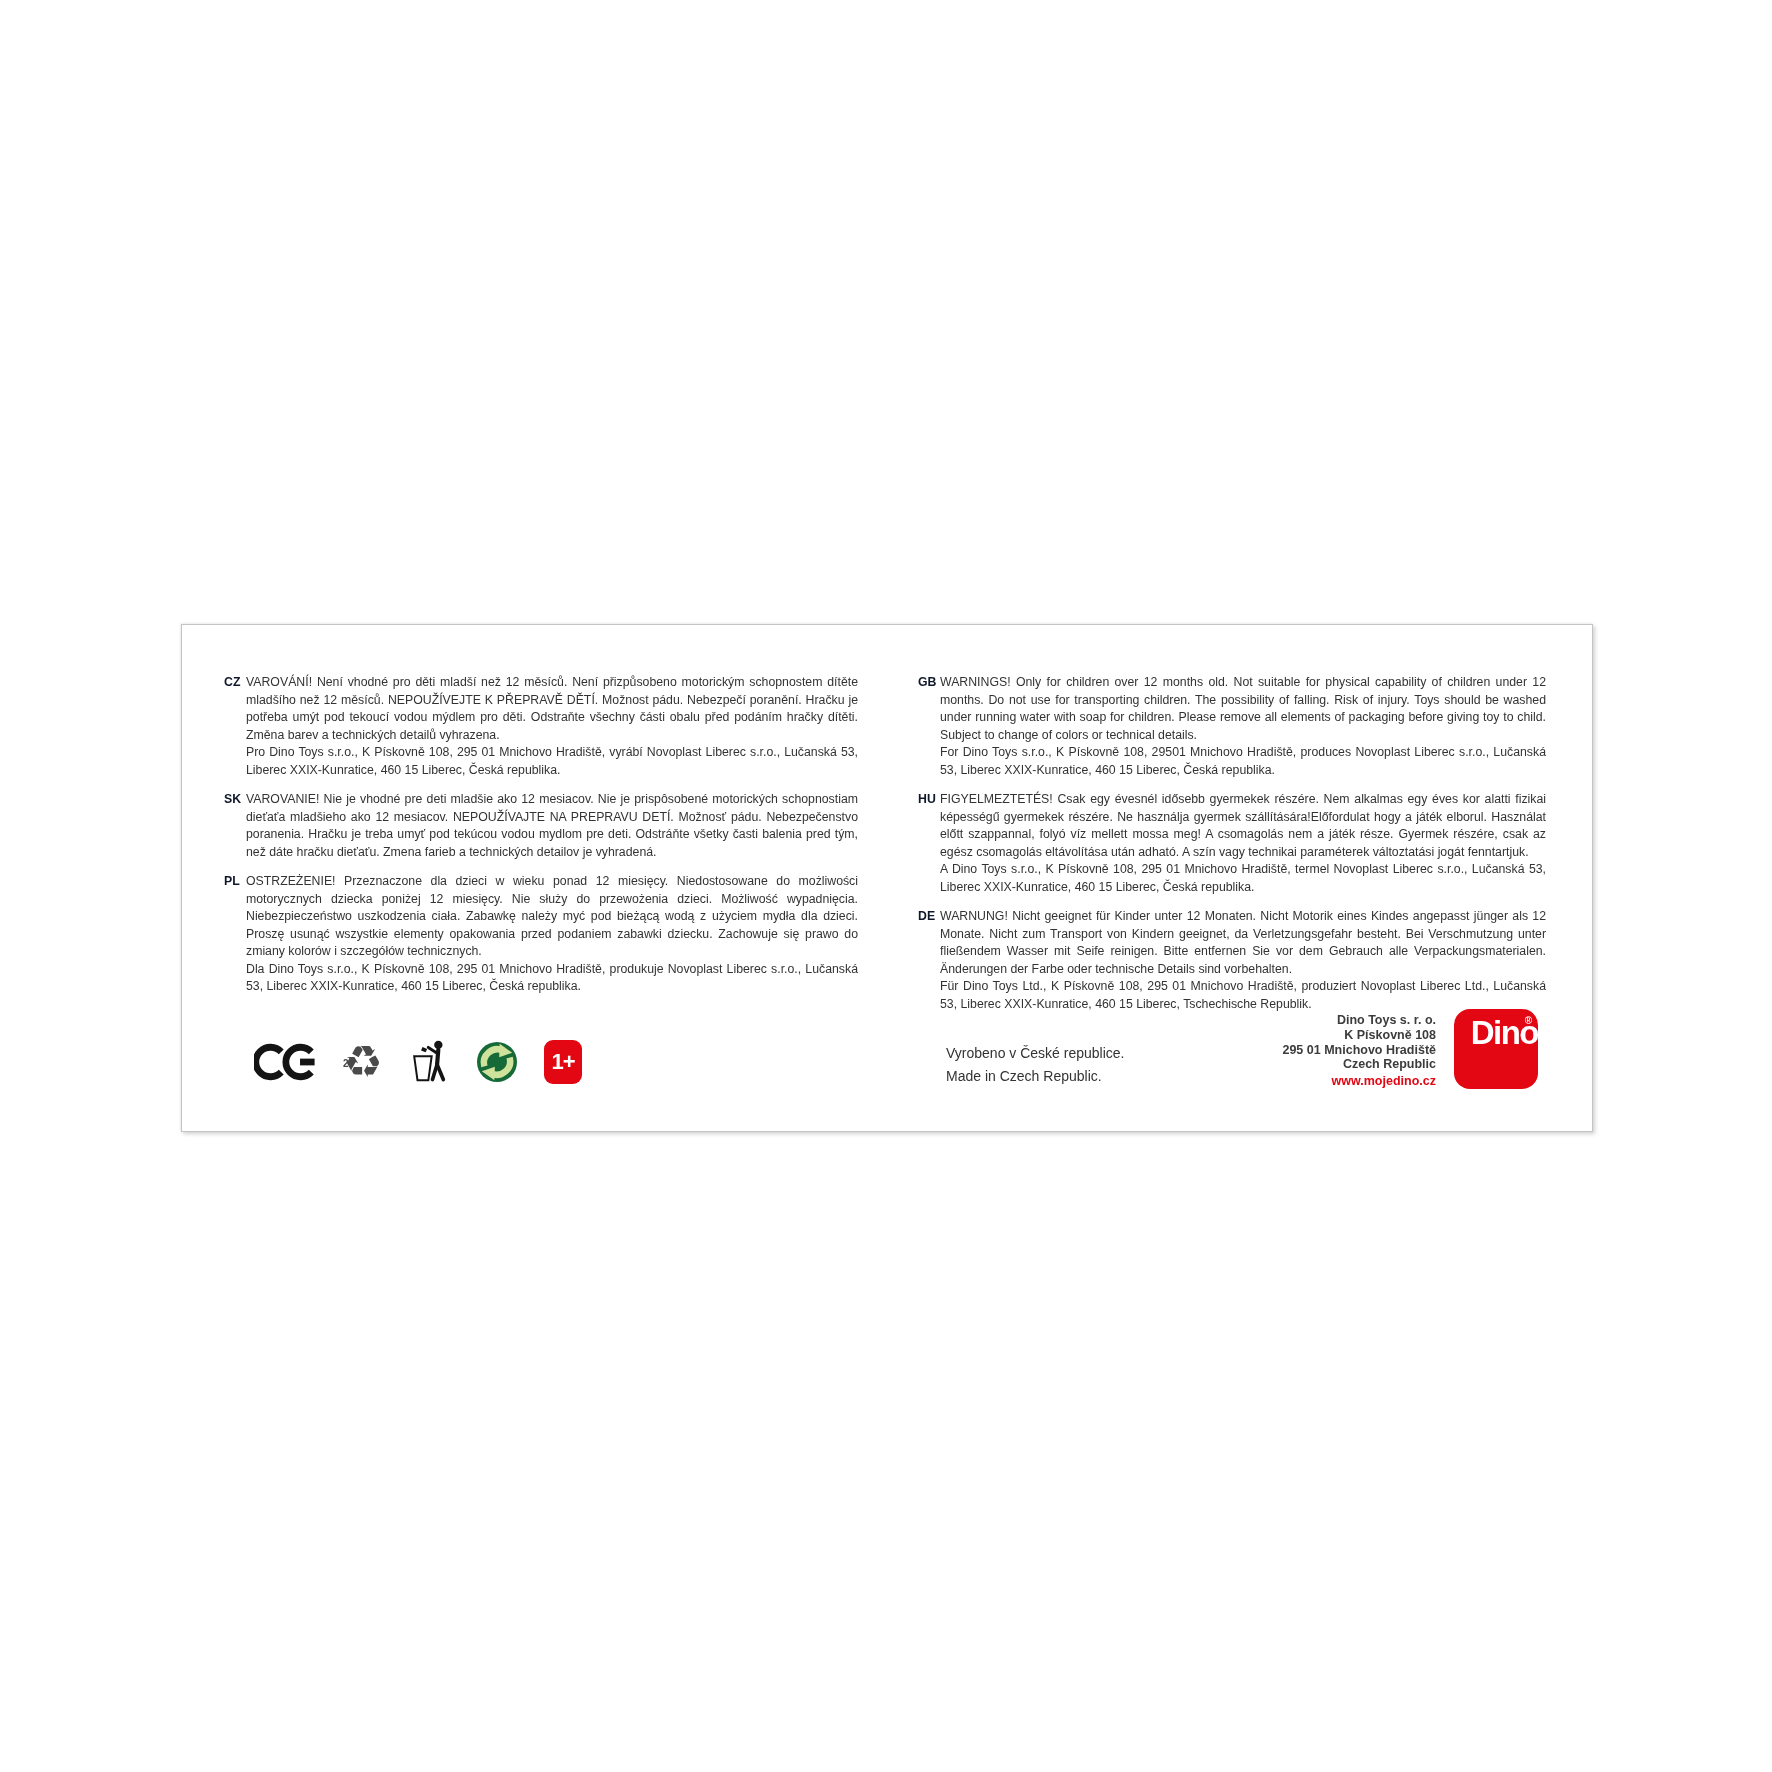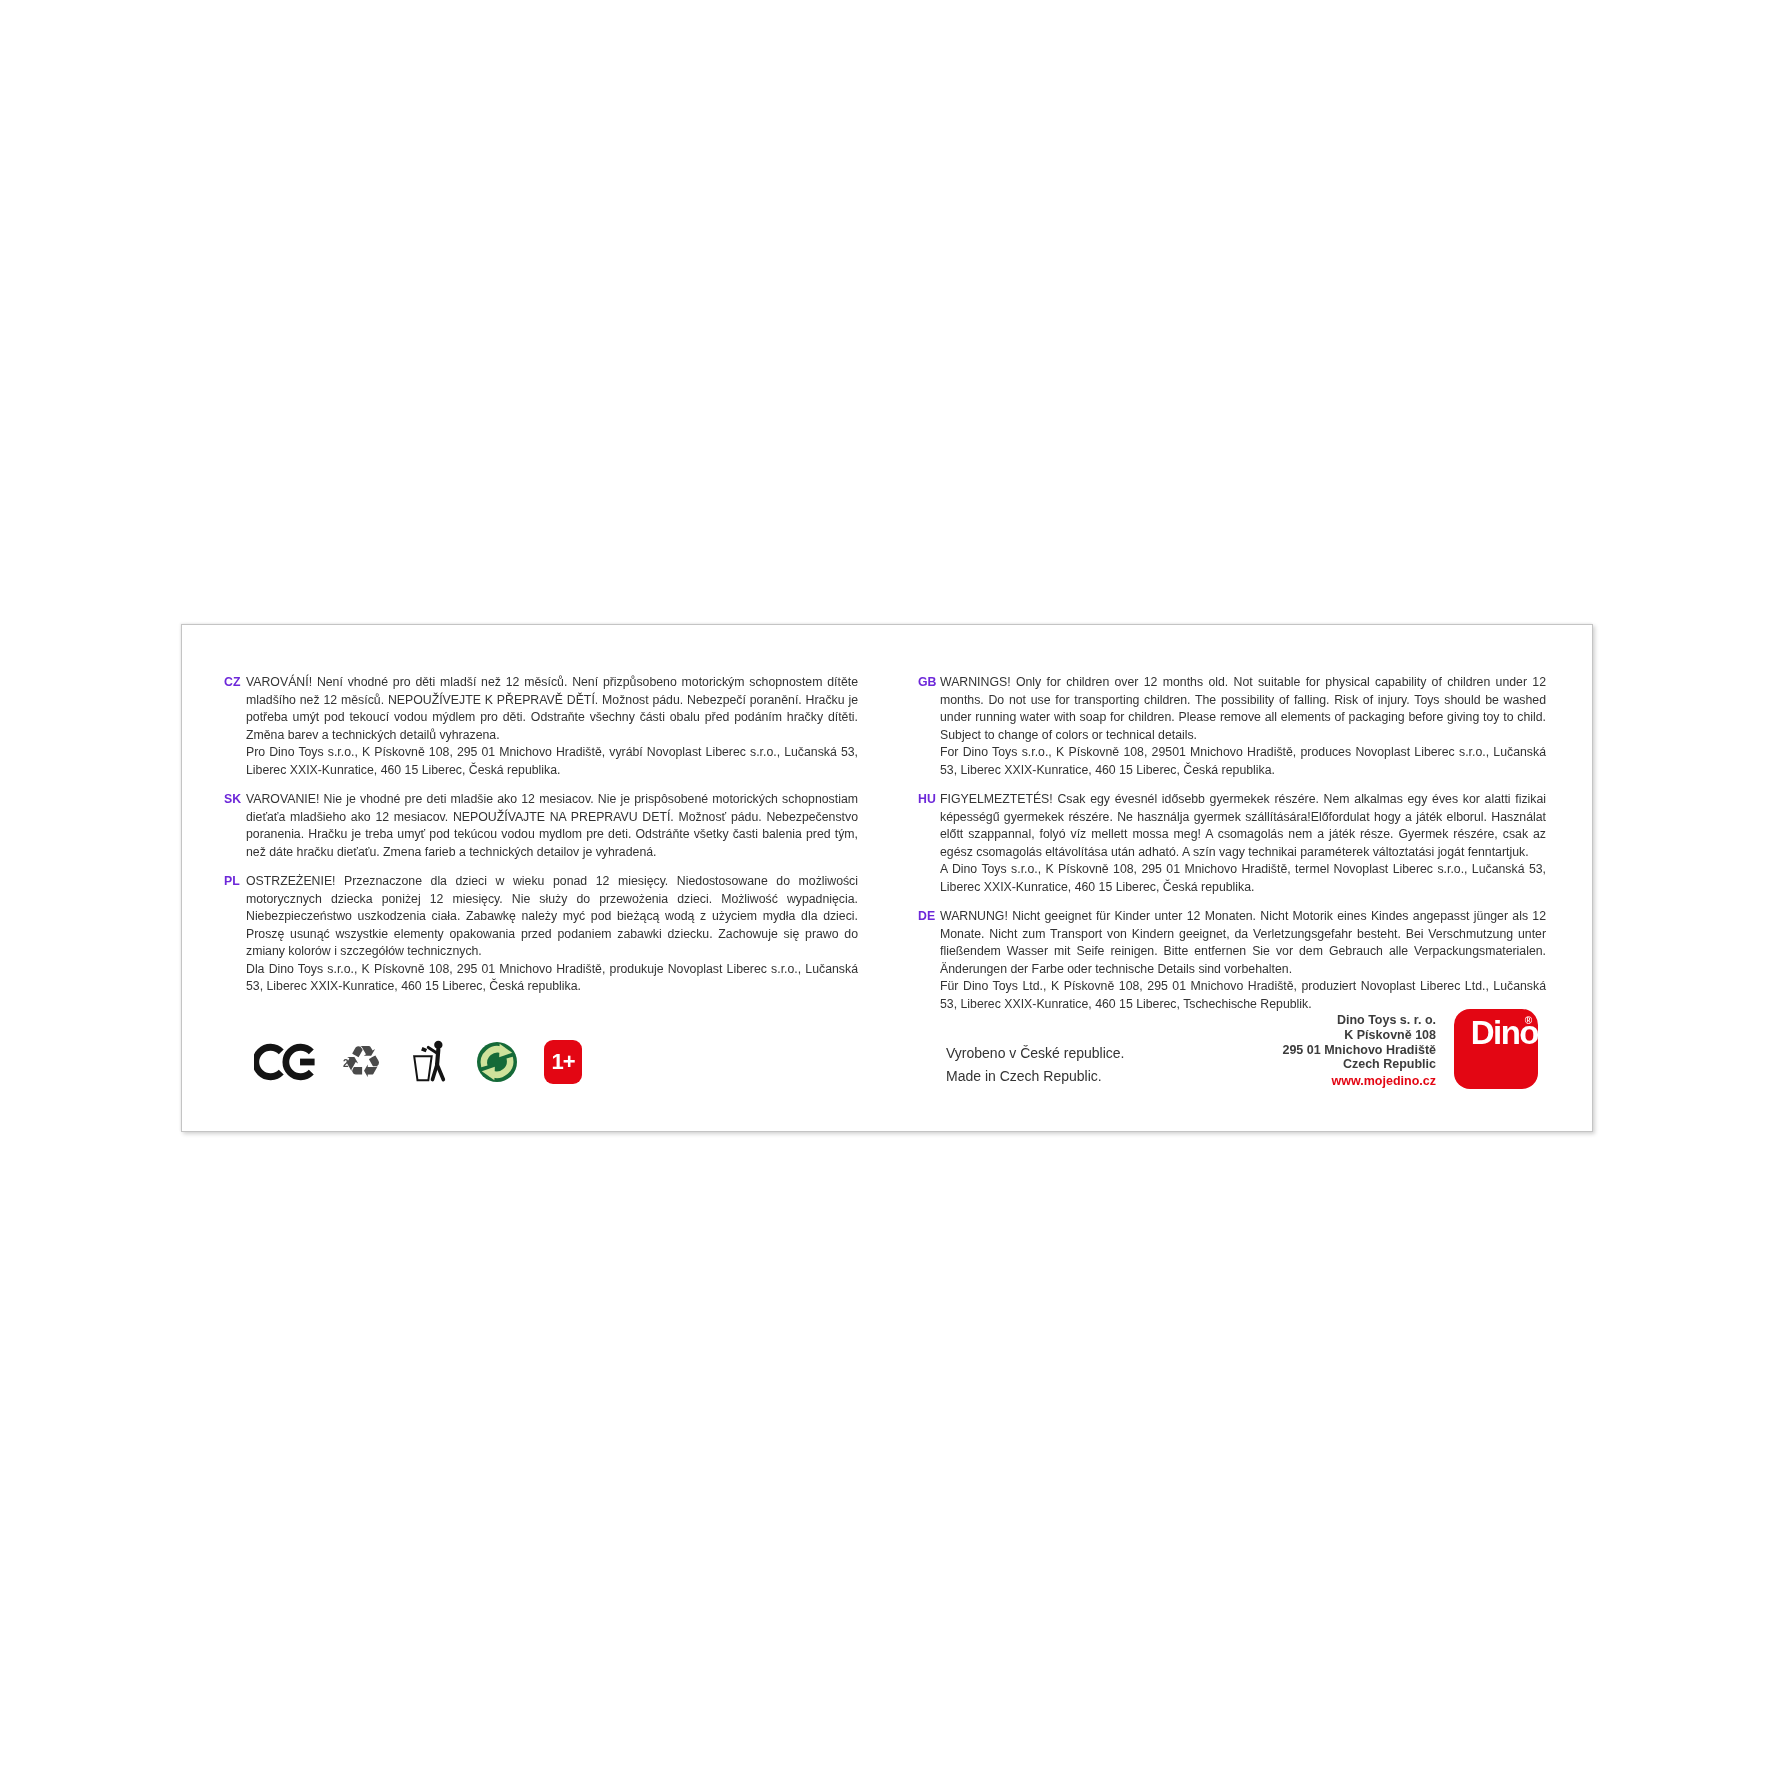--- a/index.html
+++ b/index.html
@@ -7,21 +7,21 @@
   .page{position:relative;width:1772px;height:1772px;background:#ffffff;overflow:hidden;
         font-family:"Liberation Sans",sans-serif;}
   .card{position:absolute;left:181px;top:624px;width:1412px;height:508px;background:#ffffff;
         border:1px solid #c4c4c4;box-shadow:2px 2px 4px rgba(0,0,0,0.18), -1px -1px 2px rgba(0,0,0,0.06);
         box-sizing:border-box;}
   .col{position:absolute;top:49px;}
   .col-left{left:42px;width:634px;}
   .col-right{left:736px;width:628px;}
   .warn{display:grid;grid-template-columns:22px 1fr;margin-bottom:12px;
         font-size:12.3px;line-height:17.5px;color:#333;}
-  .warn .code{font-weight:bold;color:#6d28d9;}
+  .warn .code{font-weight:bold;color:#0f172a;}
   .warn .body{text-align:justify;}
   .warn .maker{text-align:justify;}
   
   .marks{position:absolute;left:72px;top:413px;display:flex;align-items:center;gap:27px;}
   .ce{width:62px;height:42px;}
   .recy{position:relative;width:40px;height:48px;color:#4a4a4a;}
   .recy .glyph{font-size:44px;line-height:48px;display:block;text-align:center;}
   .recy .num{position:absolute;left:0;right:0;top:20px;text-align:left;font-size:10px;
              font-weight:bold;color:#4a4a4a;}
   .age{width:38px;height:44px;border-radius:9px;display:flex;align-items:center;justify-content:center;

